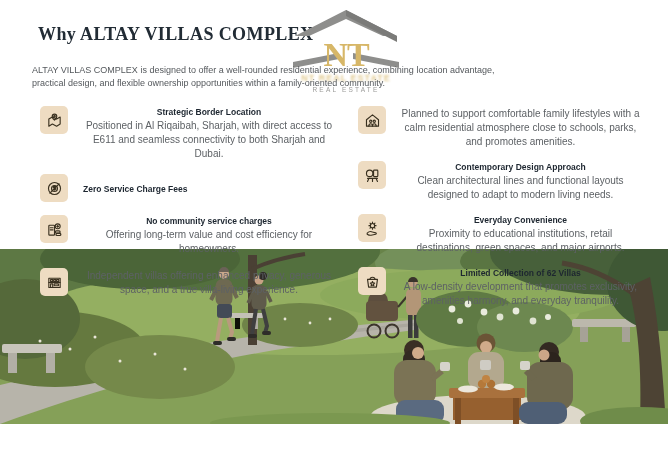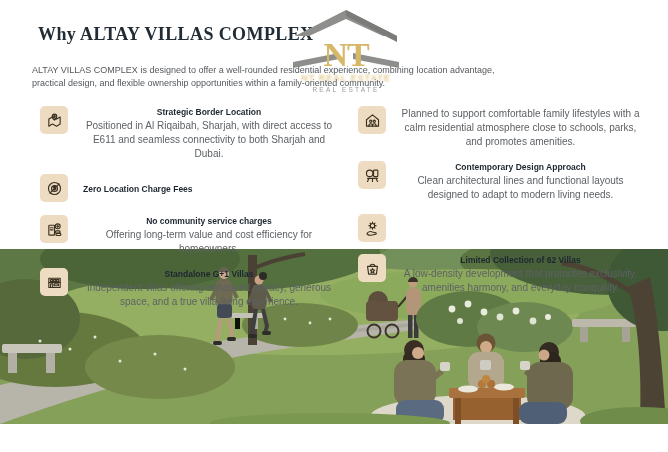--- a/index.html
+++ b/index.html
@@ -81,21 +81,21 @@
       <div class="feitem feitem-center feitem">
         <span class="tile">
           <svg viewBox="0 0 24 24">
               <circle cx="12" cy="12" r="8.5"></circle>
               <circle cx="12" cy="12" r="4.2"></circle>
               <path d="M12 9.8 v4.4 M10.6 13.4 h2.2 a1.1 1.1 0 0 0 0 -2.2 h-1.6 a1.1 1.1 0 0 1 0 -2.2 h2.2"></path>
               <line x1="5.5" y1="18.5" x2="18.5" y2="5.5"></line>
             </svg>
         </span>
         <span class="ftext">
-          <span class="ftitle" style="display:block;margin:0">Zero Location Charge Fees</span>
+          <span class="ftitle" style="display:block;margin:0">Zero Service Charge Fees</span>
           <span class="fdesc" style="display:block"></span>
         </span>
       </div>
 
       <div class="feitem feitem">
         <span class="tile">
           <svg viewBox="0 0 24 24">
               <rect x="4" y="6" width="8" height="14" rx="1"></rect>
               <line x1="6" y1="9.5" x2="10" y2="9.5"></line>
               <line x1="6" y1="12.5" x2="10" y2="12.5"></line>
@@ -117,21 +117,20 @@
               <rect x="4" y="6" width="16" height="13"></rect>
               <line x1="4" y1="12" x2="20" y2="12"></line>
               <rect x="6.5" y="8" width="3" height="2.6"></rect>
               <rect x="10.8" y="8" width="3" height="2.6"></rect>
               <rect x="15" y="8" width="3" height="2.6"></rect>
               <rect x="6.5" y="14" width="3" height="5"></rect>
               <rect x="11.5" y="14" width="6" height="2.6"></rect>
             </svg>
         </span>
         <span class="ftext">
-          <span class="ftitle" style="display:block">Standalone G+1 Villas</span>
           <span class="fdesc" style="display:block">Independent villas offering enhanced privacy, generous space, and a true villa-living experience.</span>
         </span>
       </div>
     </div>
 
     <div class="col">
 
       <div class="feitem feitem">
         <span class="tile">
           <svg viewBox="0 0 24 24">
@@ -160,20 +159,24 @@
         </span>
       </div>
 
       <div class="feitem feitem">
         <span class="tile">
           <svg viewBox="0 0 24 24">
               <circle cx="12" cy="8" r="3"></circle>
               <path d="M12 3 v1.4 M12 11.6 v1.4 M7 8 h1.4 M15.6 8 H17 M8.5 4.5 l1 1 M14.5 10.5 l1 1 M15.5 4.5 l-1 1 M9.5 10.5 l-1 1"></path>
               <path d="M4.5 18.5 c2.5-2.5 5-2.8 7.5-1.5 l4.5 1.2 c1.2 .3 1.2 1.6 0 1.9 l-6.5 1.4 c-2 .4 -3.8 -.4 -5.5 -1.5 Z"></path>
             </svg>
+        </span>
+        <span class="ftext">
+          <span class="ftitle" style="display:block">Everyday Convenience</span>
+          <span class="fdesc" style="display:block">Proximity to educational institutions, retail destinations, green spaces, and major airports.</span>
         </span>
       </div>
 
       <div class="feitem feitem">
         <span class="tile">
           <svg viewBox="0 0 24 24">
               <path d="M5 9 h14 l-1.5 11 h-11 Z"></path>
               <path d="M8.5 9 c0-4 7-4 7 0"></path>
               <path d="M12 12 l1 2 2 .3 -1.5 1.5 .4 2.2 -1.9 -1.1 -1.9 1.1 .4 -2.2 -1.5 -1.5 2 -.3 Z"></path>
             </svg>

